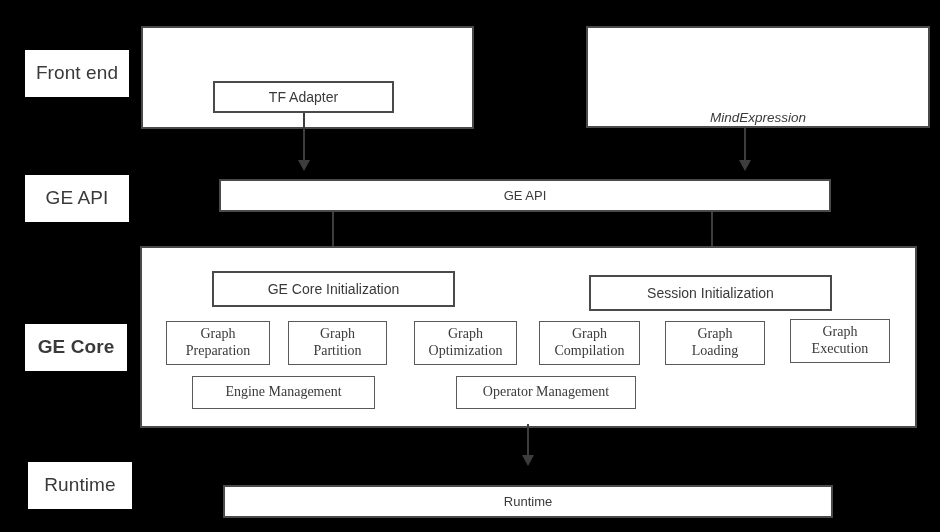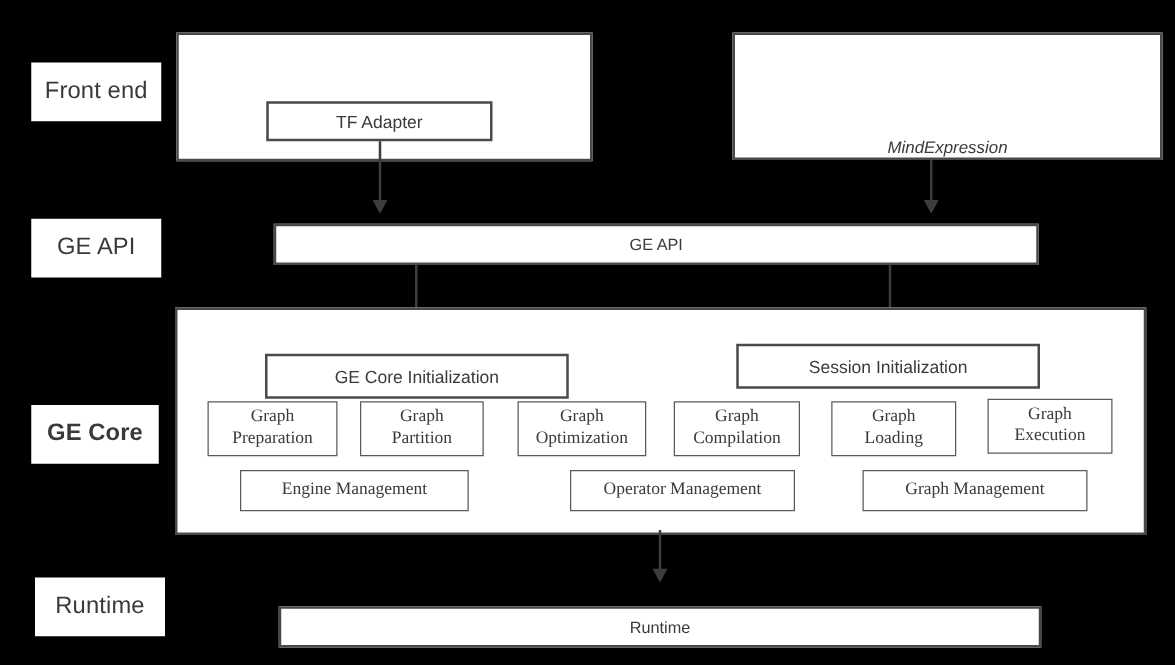--- a/index.html
+++ b/index.html
@@ -132,21 +132,21 @@
     <div class="arrow-head" style="left:327px; top:260px;"></div>
   </div>
 
   <div class="arrow">
     <div class="arrow-line" style="left:711px; top:212px; height:52px;"></div>
     <div class="arrow-head" style="left:706px; top:260px;"></div>
   </div>
 
   <div class="ge-core-shell" style="position:absolute; left:140px; top:246px; width:773px; height:178px;"></div>
 
-  <div class="box module" style="left:212px; top:271px; width:243px; height:36px;margin-top:12px;">
+  <div class="box module" style="left:212px; top:271px; width:243px; height:36px;">
     <span>GE Core Initialization</span>
   </div>
 
   <div class="box module" style="left:589px; top:275px; width:243px; height:36px;">
     <span>Session Initialization</span>
   </div>
 
   <div class="box module thin" style="left:166px; top:321px; width:104px; height:44px;">
     <span>Graph
 Preparation</span>
@@ -178,23 +178,20 @@
   </div>
 
   <div class="box module thin" style="left:192px; top:376px; width:183px; height:33px;">
     <span>Engine Management</span>
   </div>
 
   <div class="box module thin" style="left:456px; top:376px; width:180px; height:33px;">
     <span>Operator Management</span>
   </div>
 
-  <div class="box module thin" style="left:690px; top:376px; width:180px; height:33px;">
-    <span>Graph Management</span>
-  </div>
 
   <div class="arrow">
     <div class="arrow-line" style="left:527px; top:424px; height:37px;"></div>
     <div class="arrow-head" style="left:522px; top:455px;"></div>
   </div>
 
   <div class="box bar" style="left:223px; top:485px; width:610px; height:33px;">
     <span>Runtime</span>
   </div>
 

